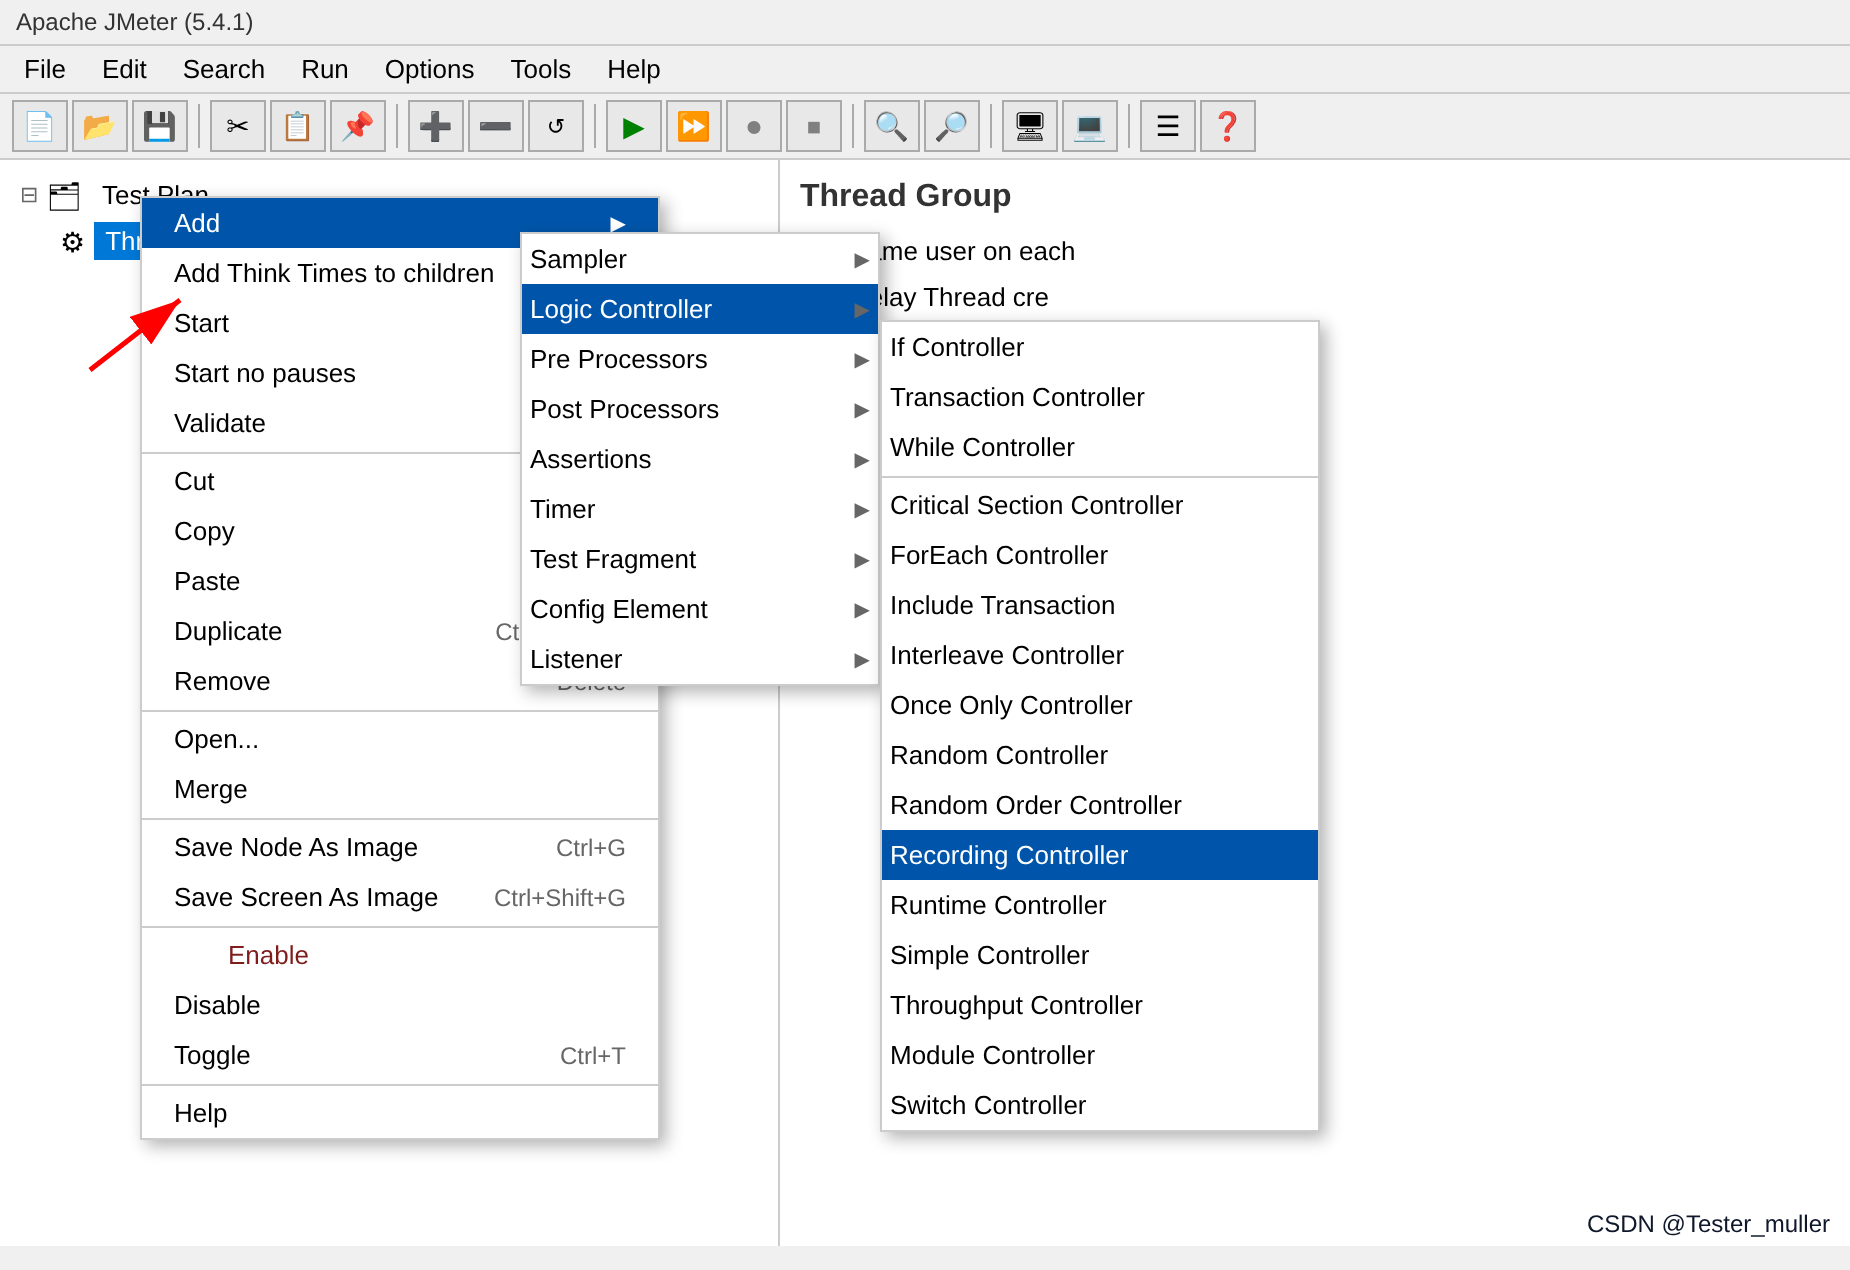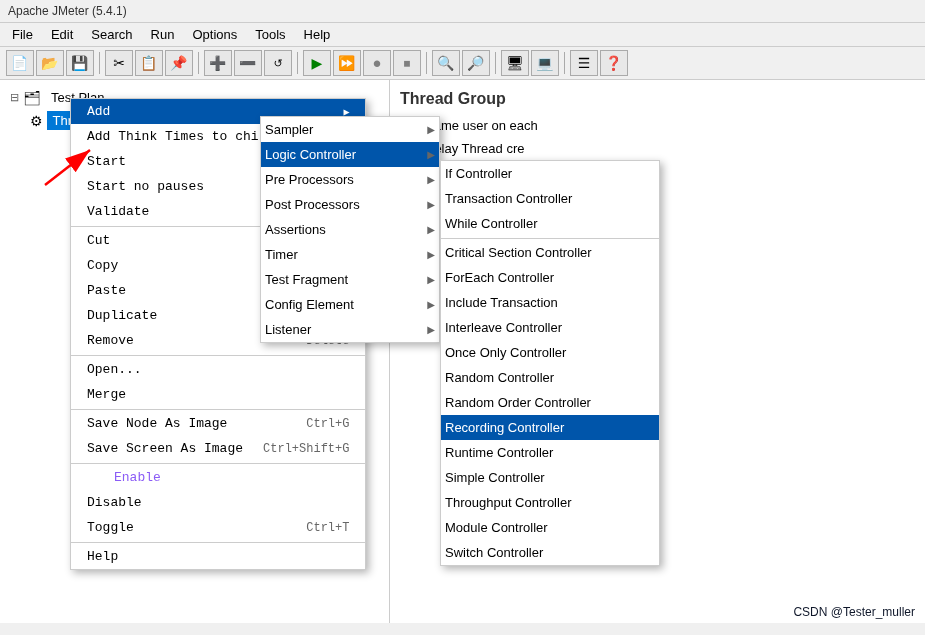--- a/index.html
+++ b/index.html
@@ -115,21 +115,20 @@
     
     .context-menu {
       position: absolute;
       left: 70px;
       top: 18px;
       background: white;
       border: 1px solid #ccc;
       box-shadow: 3px 3px 8px rgba(0,0,0,0.3);
       z-index: 100;
       min-width: 260px;
-      font-family: Liberation Mono, monospace;
     }
 
     .ctx-item {
       padding: 5px 16px;
       cursor: pointer;
       display: flex;
       justify-content: space-between;
       align-items: center;
       white-space: nowrap;
     }
@@ -139,21 +138,21 @@
       color: white;
     }
 
     .ctx-item.separator-before {
       border-top: 1px solid #ccc;
       margin-top: 2px;
       padding-top: 6px;
       gap: 40px;
     }
 
-    .ctx-item.disabled { color: #8b5cf6; padding-left: 43px; }
+    .ctx-item.disabled { color: #7f1d1d; padding-left: 43px; }
 
     .ctx-item .shortcut { color: #666; font-size: 12px; margin-left: 20px; }
 
     .ctx-item .arrow { font-size: 10px; color: #666; }
     .ctx-item.highlighted .arrow { color: white; }
 
     
     .submenu-add {
       position: absolute;
       left: 260px;

